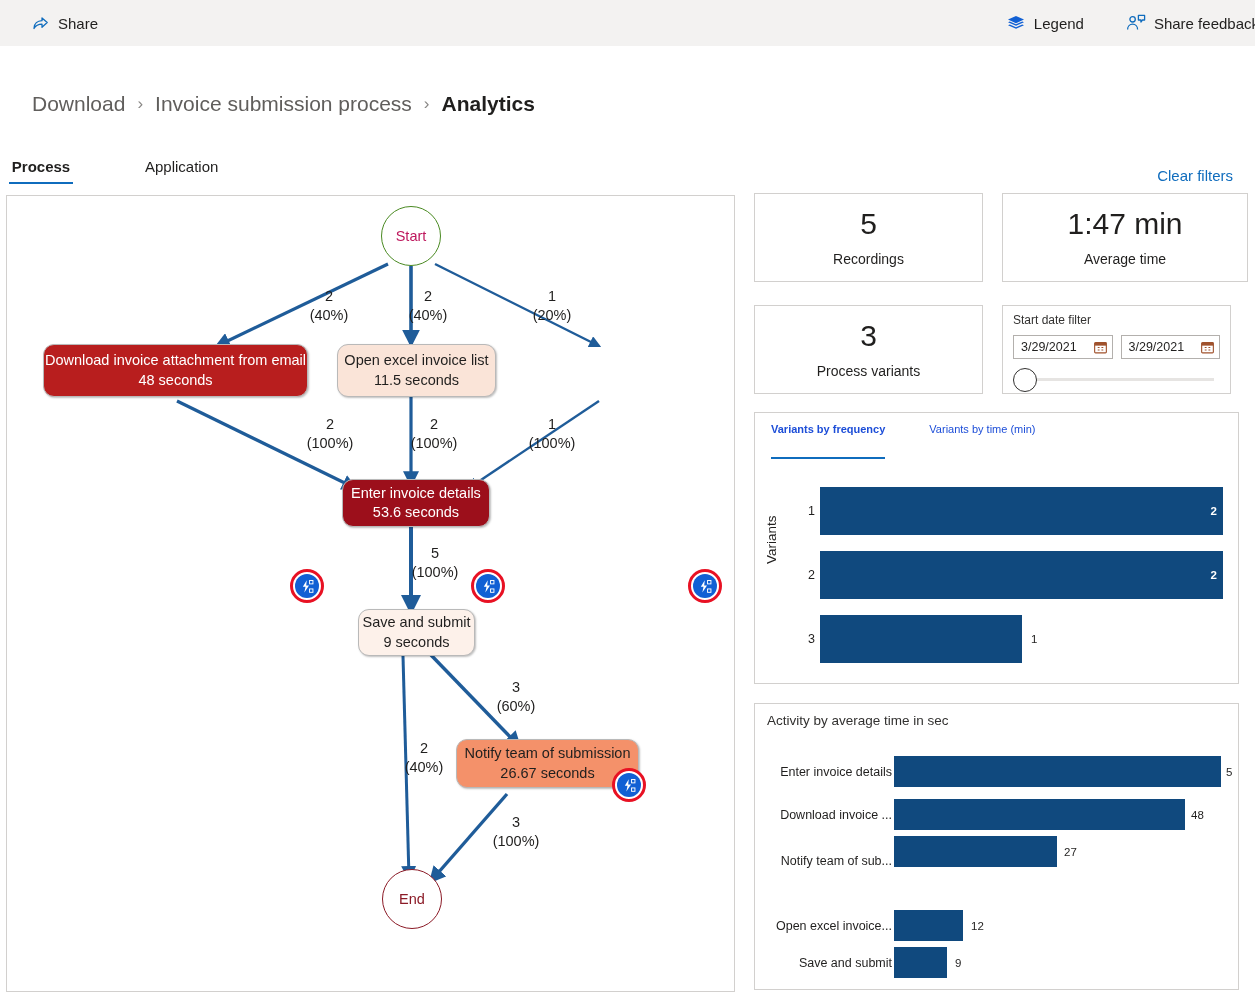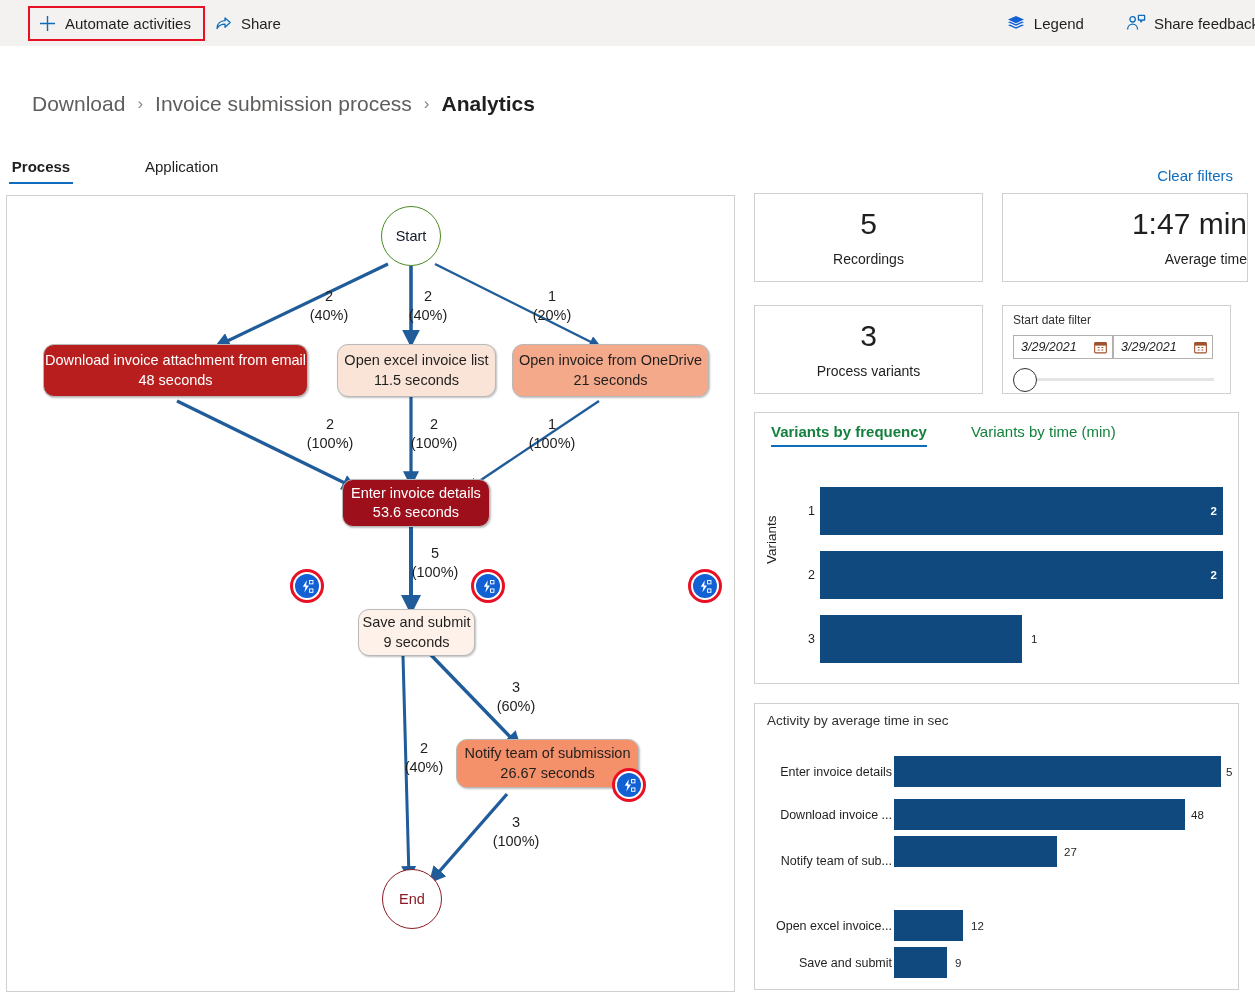--- a/index.html
+++ b/index.html
@@ -79,21 +79,21 @@
     cursor:pointer;
     z-index:3;
   }
   .node .n-time{font-size:14.5px;}
 
   .term-node{
     position:absolute;border-radius:50%;
     background:#ffffff;display:flex;align-items:center;justify-content:center;
     font-size:14.5px;z-index:3;cursor:pointer;
   }
-  #node-start{border:1.6px solid #4a8a22;color:#0f172a;}
+  #node-start{border:1.6px solid #4a8a22;color:#be185d;}
   #node-end{border:1.6px solid #8b1a26;color:#8b1a26;}
 
   .edge-label{
     position:absolute;font-size:14.5px;color:#201f1e;
     text-align:center;line-height:1.28;z-index:4;white-space:nowrap;
   }
 
   .auto-badge{
     position:absolute;width:34px;height:34px;border-radius:50%;
     background:#ffffff;border:3px solid #e81123;
@@ -108,44 +108,44 @@
   
   .card{
     position:absolute;background:#ffffff;border:1px solid #d2d0ce;
     box-sizing:border-box;
   }
   .kpi{display:flex;flex-direction:column;align-items:center;justify-content:center;}
   .kpi .kpi-value{font-size:30px;color:#201f1e;font-weight:400;line-height:1;}
   .kpi .kpi-label{font-size:14px;color:#201f1e;margin-top:12px;}
 
   #card-recordings{left:754px;top:193px;width:229px;height:89px;}
-  #card-average-time{left:1002px;top:193px;width:246px;height:89px;align-items:flex-end;}
+  #card-average-time{left:1002px;top:193px;width:246px;height:89px;}
   #card-process-variants{left:754px;top:305px;width:229px;height:89px;}
 
   #card-start-date-filter{left:1002px;top:305px;width:229px;height:89px;padding:7px 10px;}
   #start-date-filter-label{font-size:12px;color:#323130;margin-bottom:8px;}
-  .date-row{display:flex;font-style:italic;}
+  .date-row{display:flex;gap:8px;}
   .date-box{
     width:100px;height:24px;border:1px solid #b3b0ad;background:#fff;
     display:flex;align-items:center;justify-content:space-between;
     padding:0 5px 0 7px;box-sizing:border-box;
     font-size:12.5px;color:#201f1e;cursor:pointer;
   }
   .cal-ico{color:#a0522d;display:flex;}
   .slider-wrap{margin-top:9px;position:relative;height:22px;}
   .slider-track{position:absolute;left:14px;right:6px;top:10px;height:3px;background:#e6e4e2;}
   .slider-thumb{
     position:absolute;left:0px;top:0px;width:22px;height:22px;border-radius:50%;
     border:1.6px solid #323130;background:#fff;cursor:pointer;
   }
 
   
   #card-variants{left:754px;top:412px;width:485px;height:272px;}
   .chart-tabs{position:absolute;left:16px;top:10px;display:flex;gap:44px;}
-  .chart-tab{font-size:15px;color:#15803d;cursor:pointer;padding-bottom:5px;}
+  .chart-tab{font-size:11px;color:#1d4ed8;cursor:pointer;padding-bottom:22px;}
   .chart-tab.selected{font-weight:700;border-bottom:2.5px solid #0f6cbd;}
   #variants-axis-title{
     position:absolute;left:9px;top:151px;
     transform:rotate(-90deg);transform-origin:left top;
     font-size:13.5px;color:#201f1e;white-space:nowrap;
   }
   .vbar-row{position:absolute;left:0;right:0;height:48px;}
   .vbar-cat{position:absolute;left:46px;top:50%;transform:translateY(-50%);
     font-size:12.5px;color:#201f1e;width:14px;text-align:right;}
   .vbar{position:absolute;left:65px;top:0;height:48px;background:#10497e;}
@@ -162,28 +162,20 @@
     font-size:12.5px;color:#201f1e;white-space:nowrap;}
   .abar{position:absolute;top:0;height:31px;background:#10497e;}
   .abar-val{position:absolute;top:50%;transform:translateY(-50%);
     font-size:11.5px;color:#201f1e;}
 </style>
 </head>
 <body>
 
 <div id="commandbar">
   <div class="cmd-left">
-    <div class="cmd-btn" id="automate-activities-button">
-      <span class="glyph">
-        <svg width="19" height="19" viewBox="0 0 19 19">
-            <path d="M9.5 2v15M2 9.5h15" stroke="#0f6cbd" stroke-width="1.4" fill="none"></path>
-          </svg>
-      </span>
-      <span>Automate activities</span>
-    </div>
     <div class="cmd-btn">
       <span class="glyph">
         <svg width="18" height="18" viewBox="0 0 18 18">
           <path d="M2 14.5c0-5 3.6-7.6 8-7.8V4l5.2 4.6L10 13.2v-3c-3.5 0-6.3 1.4-8 4.3z" fill="none" stroke="#0f6cbd" stroke-width="1.3" stroke-linejoin="round"></path>
         </svg>
       </span>
       <span>Share</span>
     </div>
   </div>
   <div class="cmd-right">
@@ -282,24 +274,20 @@
   <div class="auto-badge" style="left:464px;top:373px;">
     <span class="inner">
       <svg width="15" height="15" viewBox="0 0 16 16">
         <path d="M7.2 1.2L3 8.2h2.9L4.6 14.4 9.6 7h-3z" fill="#ffffff"></path>
         <rect x="10.2" y="1.6" width="3.6" height="3.6" fill="none" stroke="#ffffff" stroke-width="1"></rect>
         <rect x="10.2" y="10.6" width="3.6" height="3.6" fill="none" stroke="#ffffff" stroke-width="1"></rect>
       </svg>
     </span>
   </div>
 
-  <div class="node" id="node-onedrive" style="left:505px;top:148px;width:197px;height:53px;background:#f4a98a;color:#201f1e;">
-    <span>Open invoice from OneDrive</span>
-    <span class="n-time">21 seconds</span>
-  </div>
   <div class="auto-badge" style="left:681px;top:373px;">
     <span class="inner">
       <svg width="15" height="15" viewBox="0 0 16 16">
         <path d="M7.2 1.2L3 8.2h2.9L4.6 14.4 9.6 7h-3z" fill="#ffffff"></path>
         <rect x="10.2" y="1.6" width="3.6" height="3.6" fill="none" stroke="#ffffff" stroke-width="1"></rect>
         <rect x="10.2" y="10.6" width="3.6" height="3.6" fill="none" stroke="#ffffff" stroke-width="1"></rect>
       </svg>
     </span>
   </div>
 

